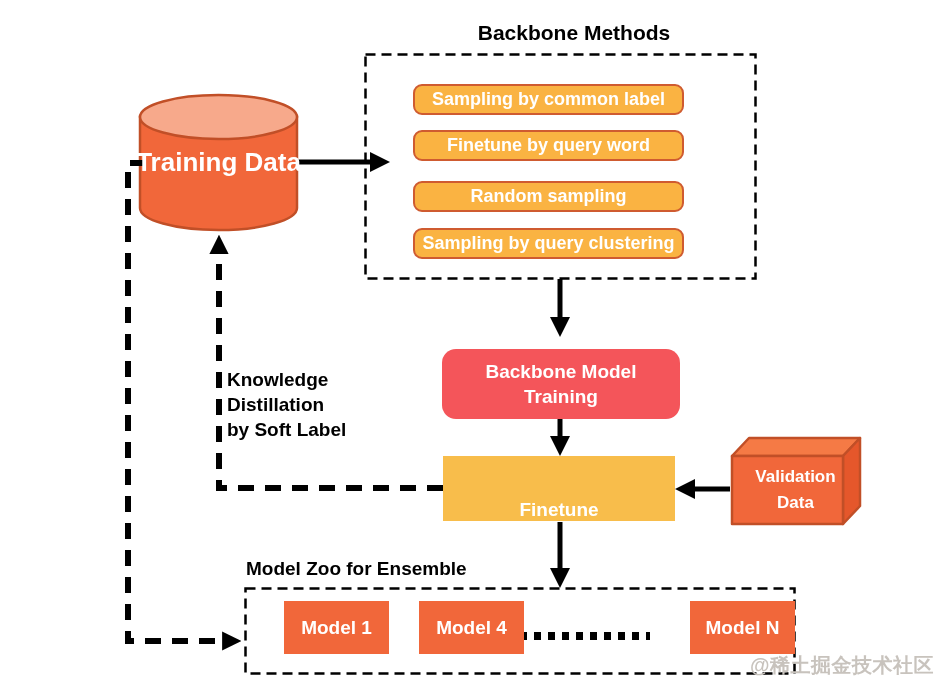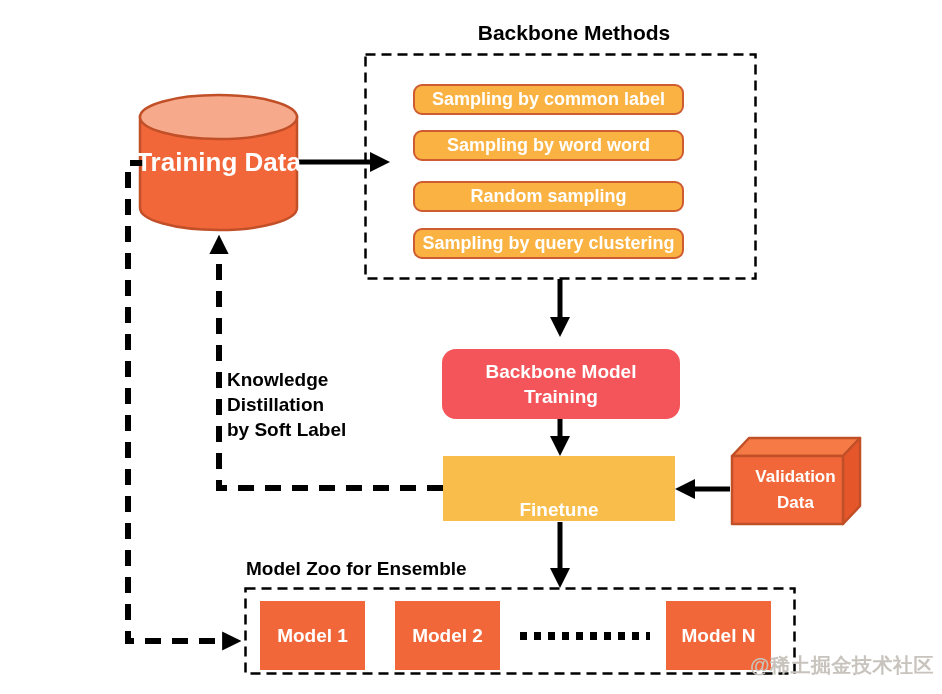--- a/index.html
+++ b/index.html
@@ -58,24 +58,25 @@
     background:var(--gold);
     display:flex; align-items:flex-end; justify-content:center;
     font-size:19px;
   }
   .validation-label {
     position:absolute; left:732px; top:456px; width:111px; height:68px;
     display:flex; align-items:center; justify-content:center;
     font-size:17px; line-height:26px;margin-left:8px;
   }
   .model-box {
-    position:absolute; top:601px; width:105px; height:69px;
+    position:absolute; top:601px; width:105px; height:53px;
     background:var(--orange);
     display:flex; align-items:center; justify-content:center;
     font-size:19px;
+    margin-left:24px;
   }
   .model-1 { left:260px; } .model-2 { left:395px; } .model-n { left:666px; }
 
   .watermark {
     position:absolute; left:750px; top:652px; width:190px;
     color:var(--watermark); font-size:20px; letter-spacing:0.5px;
     text-align:left; white-space:nowrap;font-weight:bold;
   }
 
   
@@ -127,39 +128,39 @@
     <path class="dashed-arrow" d="M 146 163 L 128 163 L 128 641 L 225 641" marker-end="url(#ahd)"></path>
     <path class="dashed-arrow" d="M 443 488 L 219 488 L 219 251" marker-end="url(#ahd)"></path>
 
     <path class="dots" d="M 520 636 H 650"></path>
   </svg>
 
   <div class="heading sampling-title">Backbone Methods</div>
   <div class="heading zoo-title">Model Zoo for Ensemble</div>
 
   <div class="pill pill-1">Sampling by common label</div>
-  <div class="pill pill-2">Sampling by word word</div>
+  <div class="pill pill-2">Finetune by query word</div>
   <div class="pill pill-3">Random sampling</div>
   <div class="pill pill-4">Sampling by query clustering</div>
 
   <div class="node-text training-label">Training Data</div>
 
   <div class="node-text backbone">
     <div class="inner">Backbone Model Training</div>
   </div>
 
   <div class="node-text finetune">
     <span>Finetune</span>
   </div>
 
   <div class="node-text validation-label">Validation Data</div>
 
   <div class="kd-label">Knowledge
 Distillation
 by Soft Label</div>
 
   <div class="node-text model-box model-1">Model 1</div>
-  <div class="node-text model-box model-2">Model 2</div>
+  <div class="node-text model-box model-2">Model 4</div>
   <div class="node-text model-box model-n">Model N</div>
 
   <div class="watermark">@稀土掘金技术社区</div>
 
 </div>
 
 </body></html>

